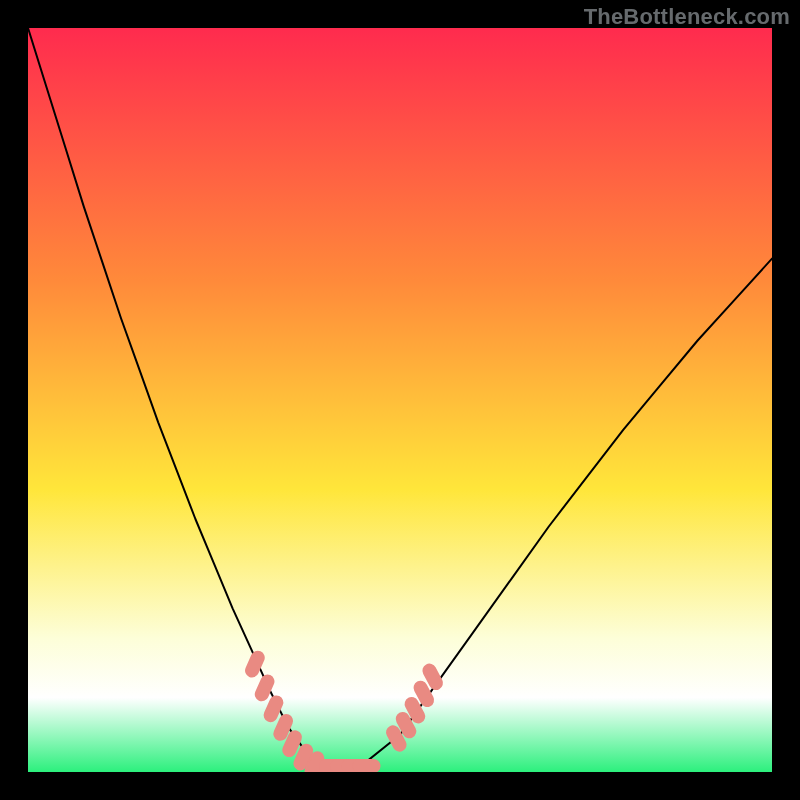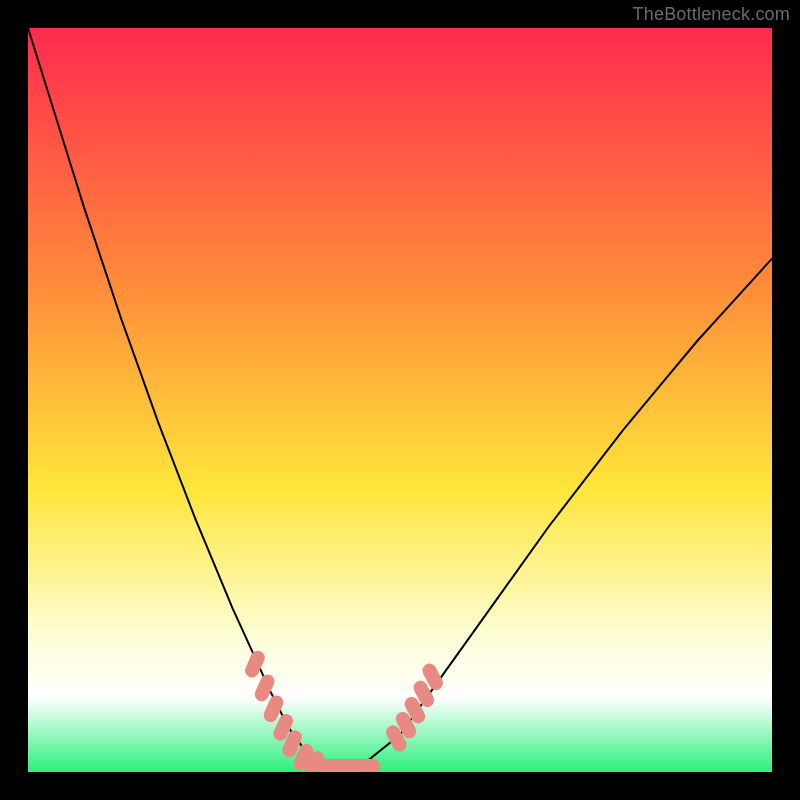--- a/index.html
+++ b/index.html
@@ -15,22 +15,22 @@
     position: relative;
     width: 800px;
     height: 800px;
     background: #000;
   }
   .watermark {
     position: absolute;
     top: 4px;
     right: 10px;
     color: #666a6d;
-    font-size: 18px;
-    font-weight: 400;
+    font-size: 22px;
+    font-weight: 700;
     letter-spacing: 0.2px;
     z-index: 5;
     user-select: none;
   }
   .plot {
     position: absolute;
     top: 28px;
     left: 28px;
     width: 744px;
     height: 744px;

